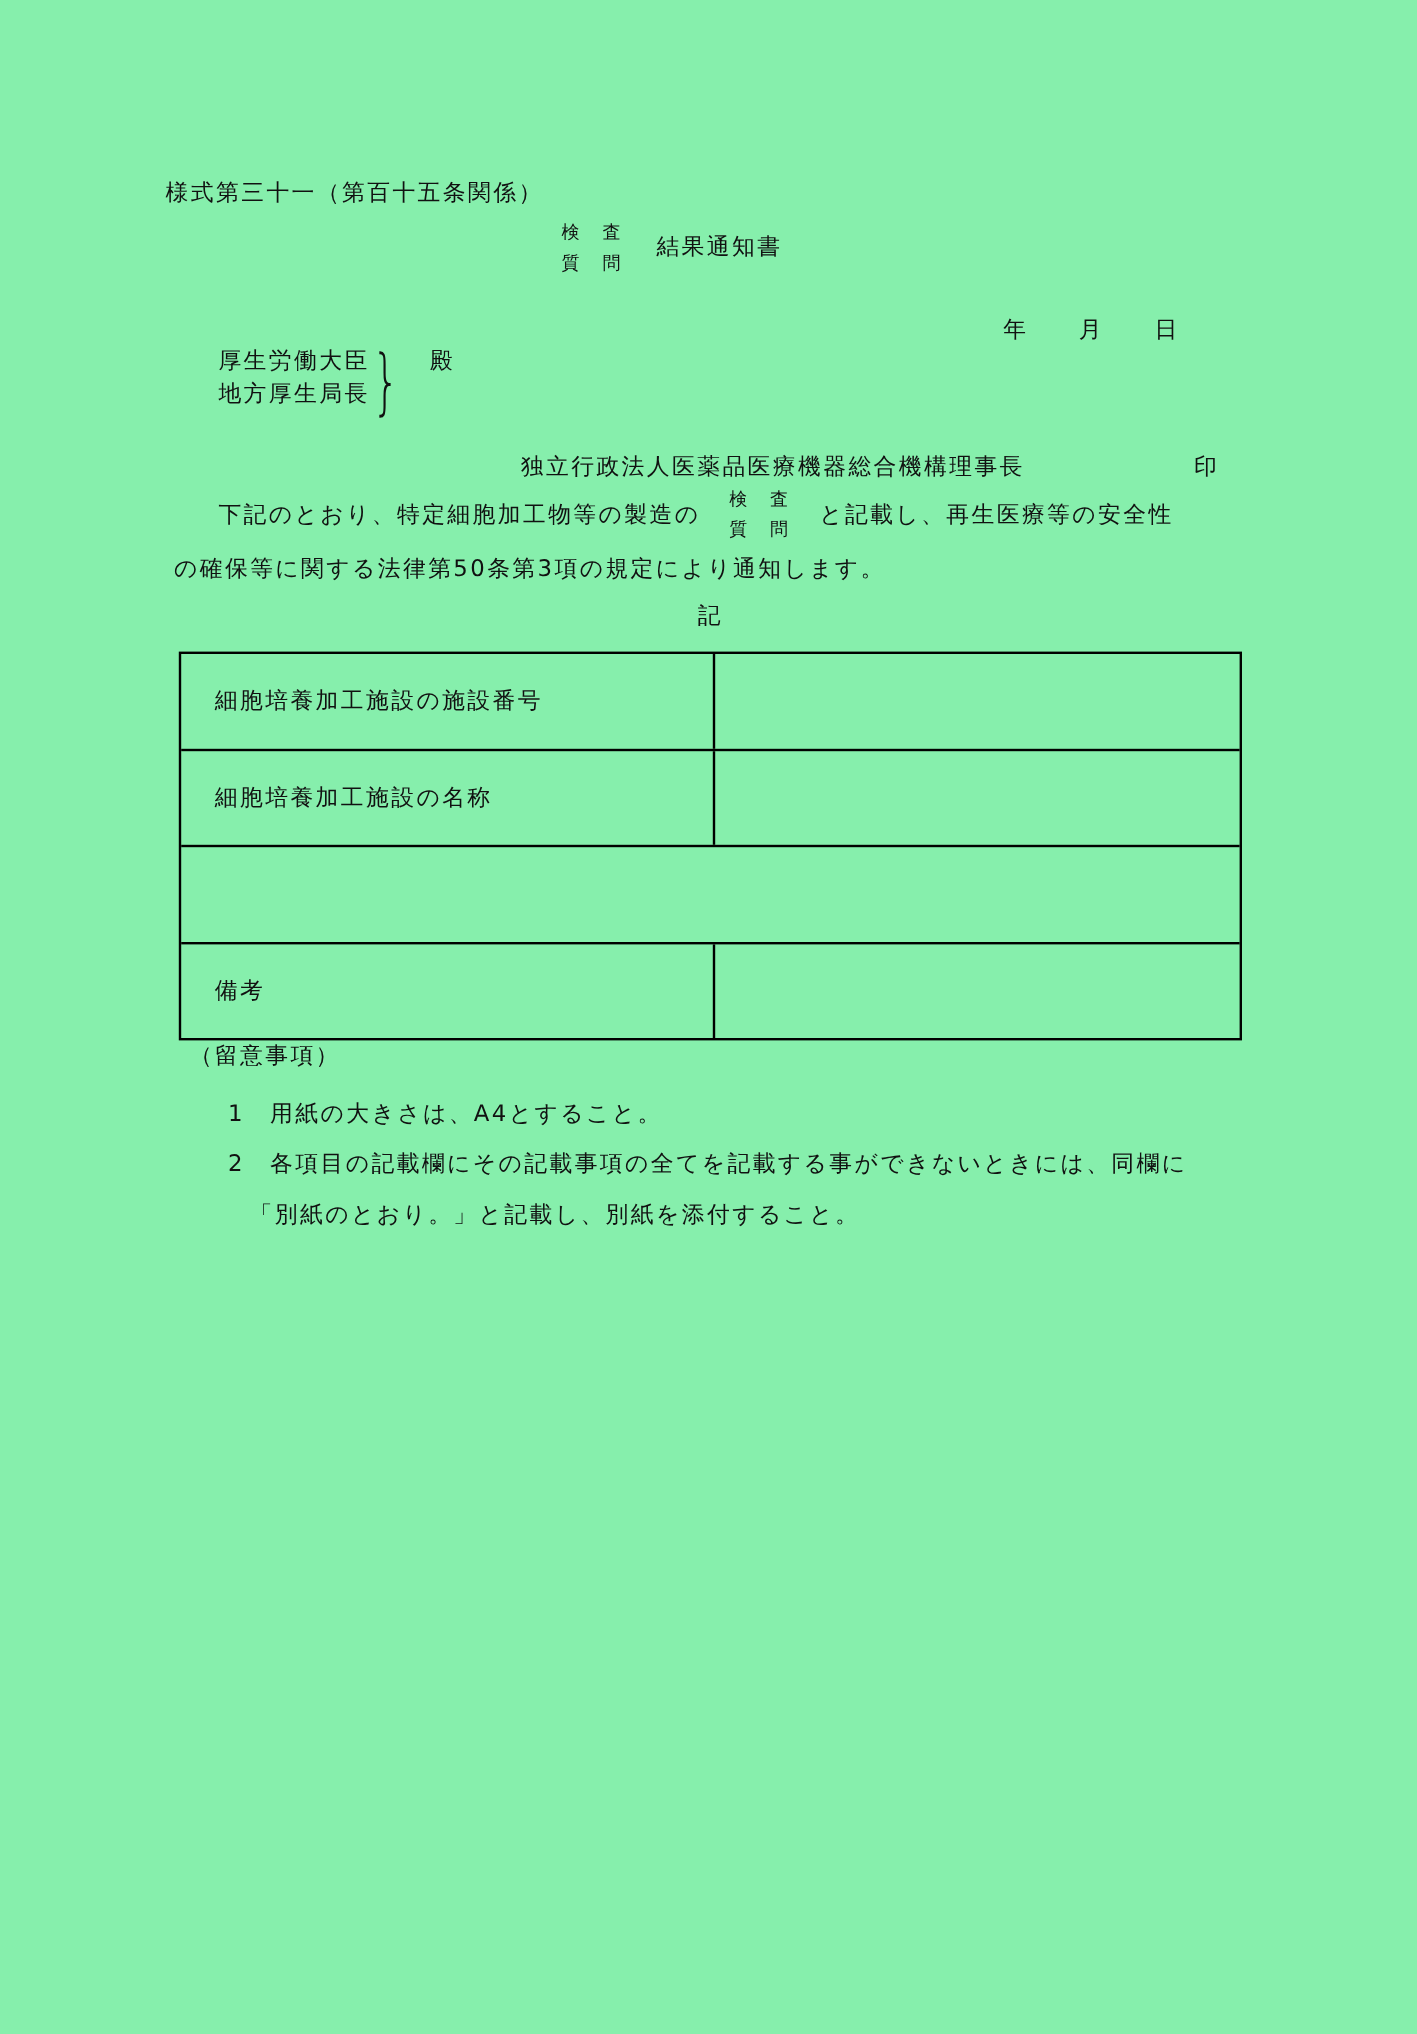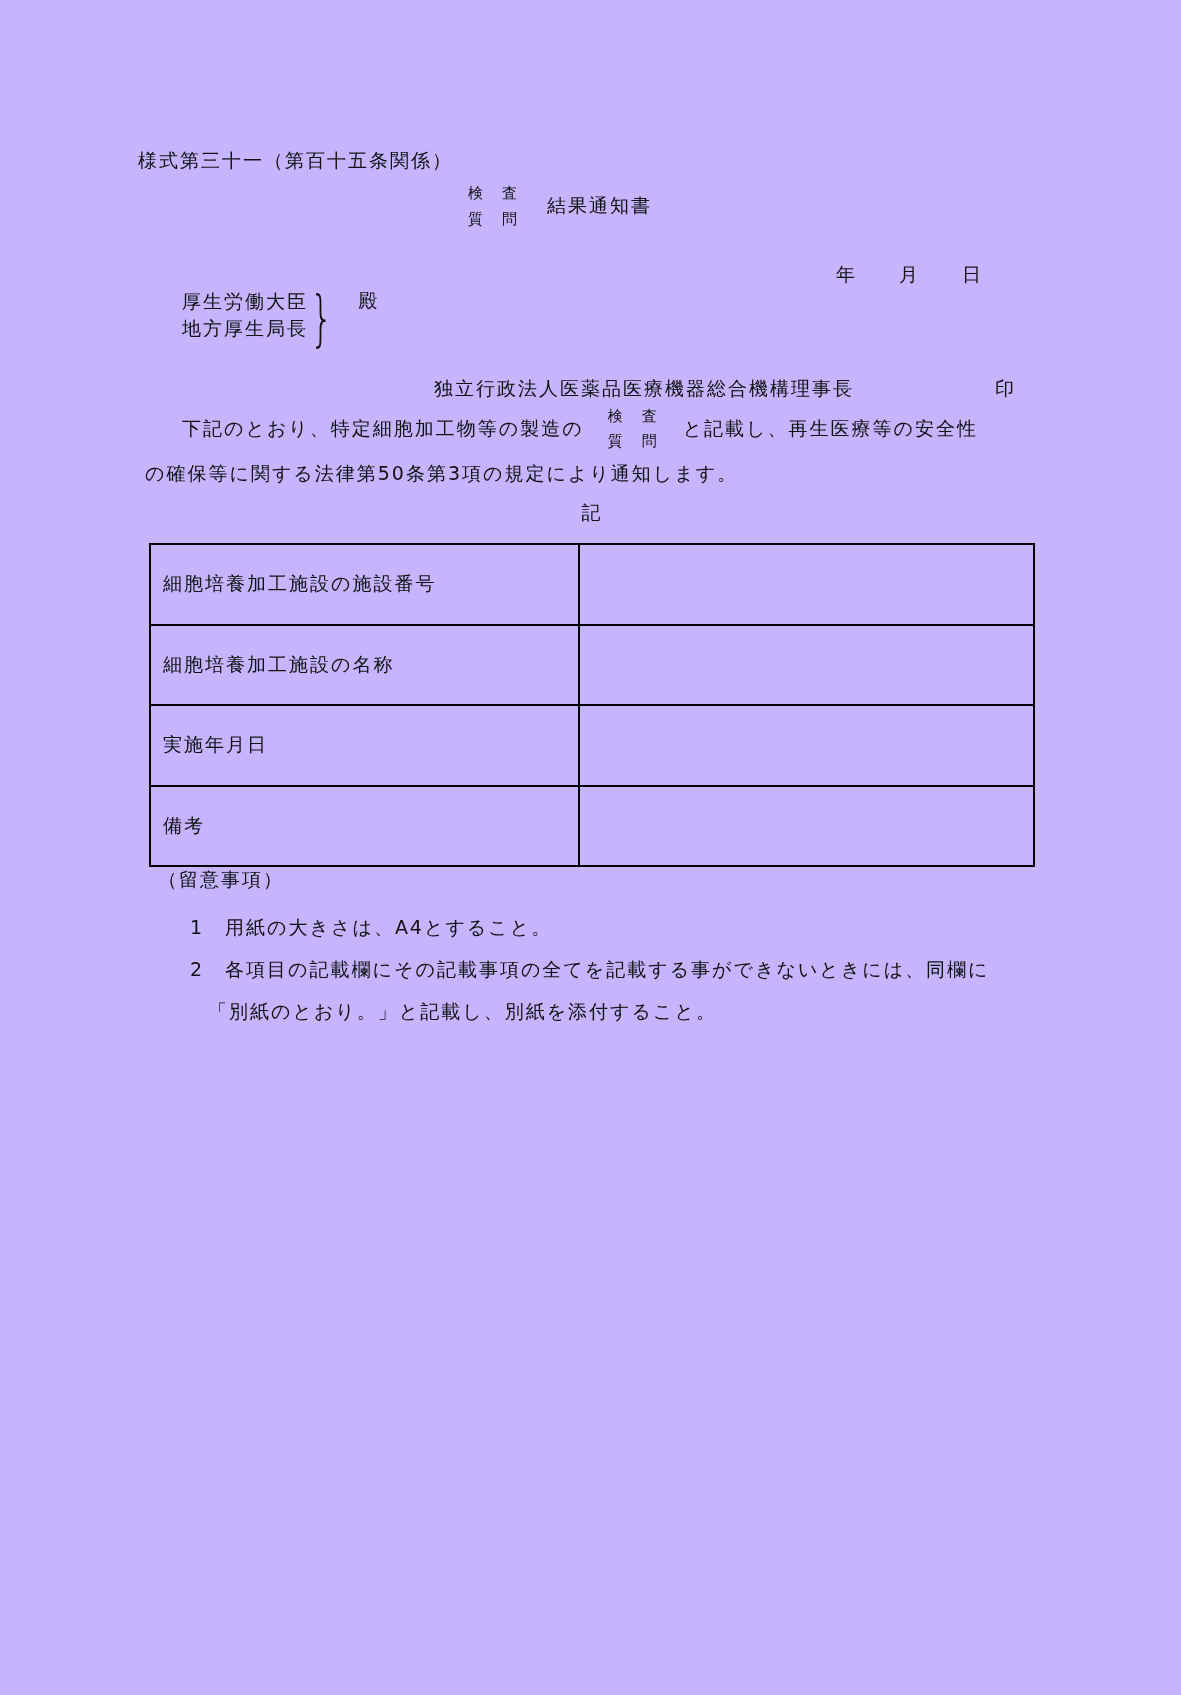--- a/index.html
+++ b/index.html
@@ -1,20 +1,20 @@
 <!DOCTYPE html>
 <html><head>
 <meta charset="utf-8">
 <style>
   html,body{margin:0;padding:0;}
   body{background:#e8e8e8;}
   .page{
     position:relative;
     width:1181px;height:1695px;
-    background:#c4b5fd;
+    background:#86efac;
     font-family:"DejaVu Sans","Liberation Sans",sans-serif;
     color:#111;
     overflow:hidden;
   }
   .abs{position:absolute;}
   .t{
     font-size:19px;
     letter-spacing:2px;
     white-space:nowrap;
     color:#111;
@@ -74,20 +74,21 @@
     border:2px solid #000;
     box-sizing:border-box;
     display:flex;
     flex-direction:column;
   }
   .details-table .row{
     flex:1;
     display:flex;
     border-bottom:2px solid #000;
     box-sizing:border-box;
+    padding-left:16px;
   }
   .details-table .row:last-child{border-bottom:none;}
   .details-table .cell-label{
     width:429px;
     border-right:2px solid #000;
     box-sizing:border-box;
     display:flex;
     align-items:center;
     padding-left:12px;
   }
@@ -142,23 +143,20 @@
       </div>
       <div class="cell-value"></div>
     </div>
     <div class="row">
       <div class="cell-label">
         <span class="t">細胞培養加工施設の名称</span>
       </div>
       <div class="cell-value"></div>
     </div>
     <div class="row">
-      <div class="cell-label">
-        <span class="t">実施年月日</span>
-      </div>
       <div class="cell-value"></div>
     </div>
     <div class="row">
       <div class="cell-label">
         <span class="t">備考</span>
       </div>
       <div class="cell-value"></div>
     </div>
   </div>
 

